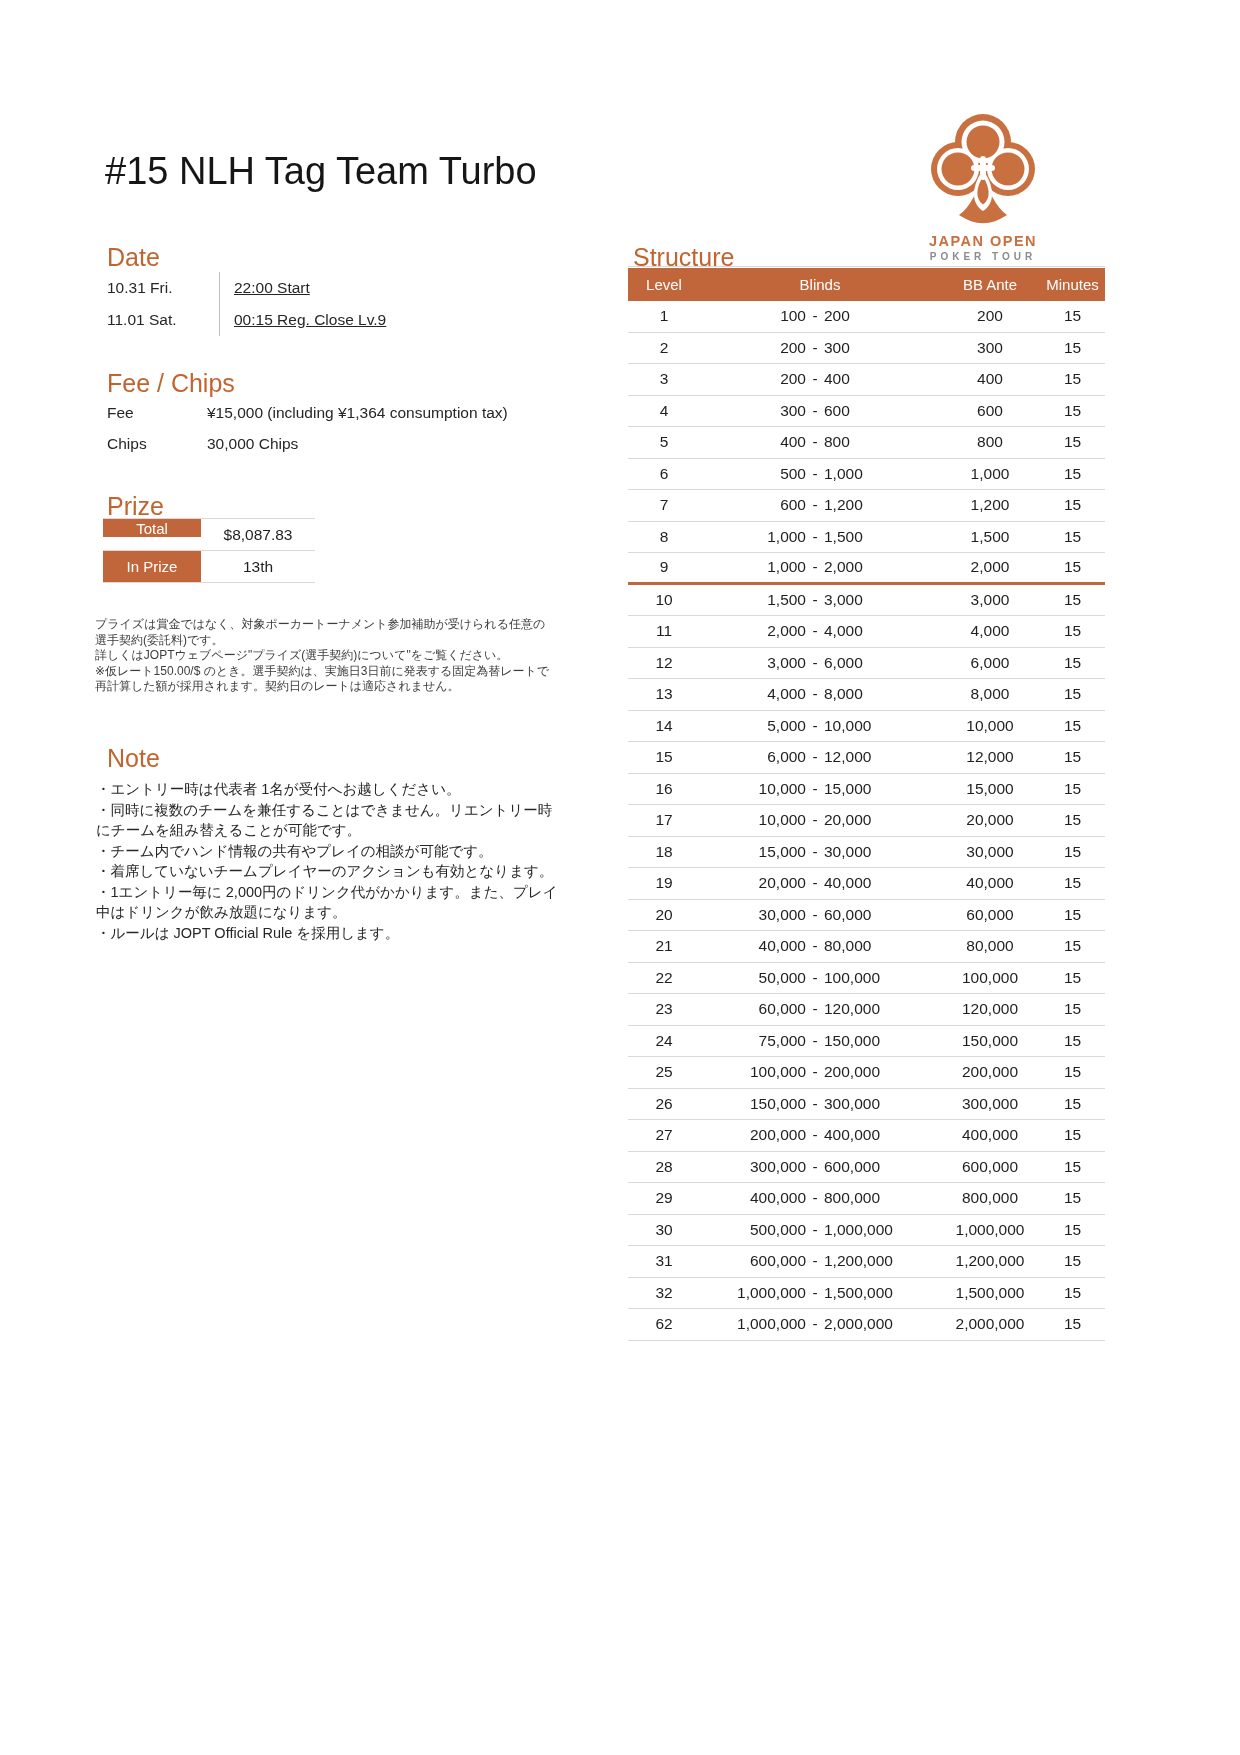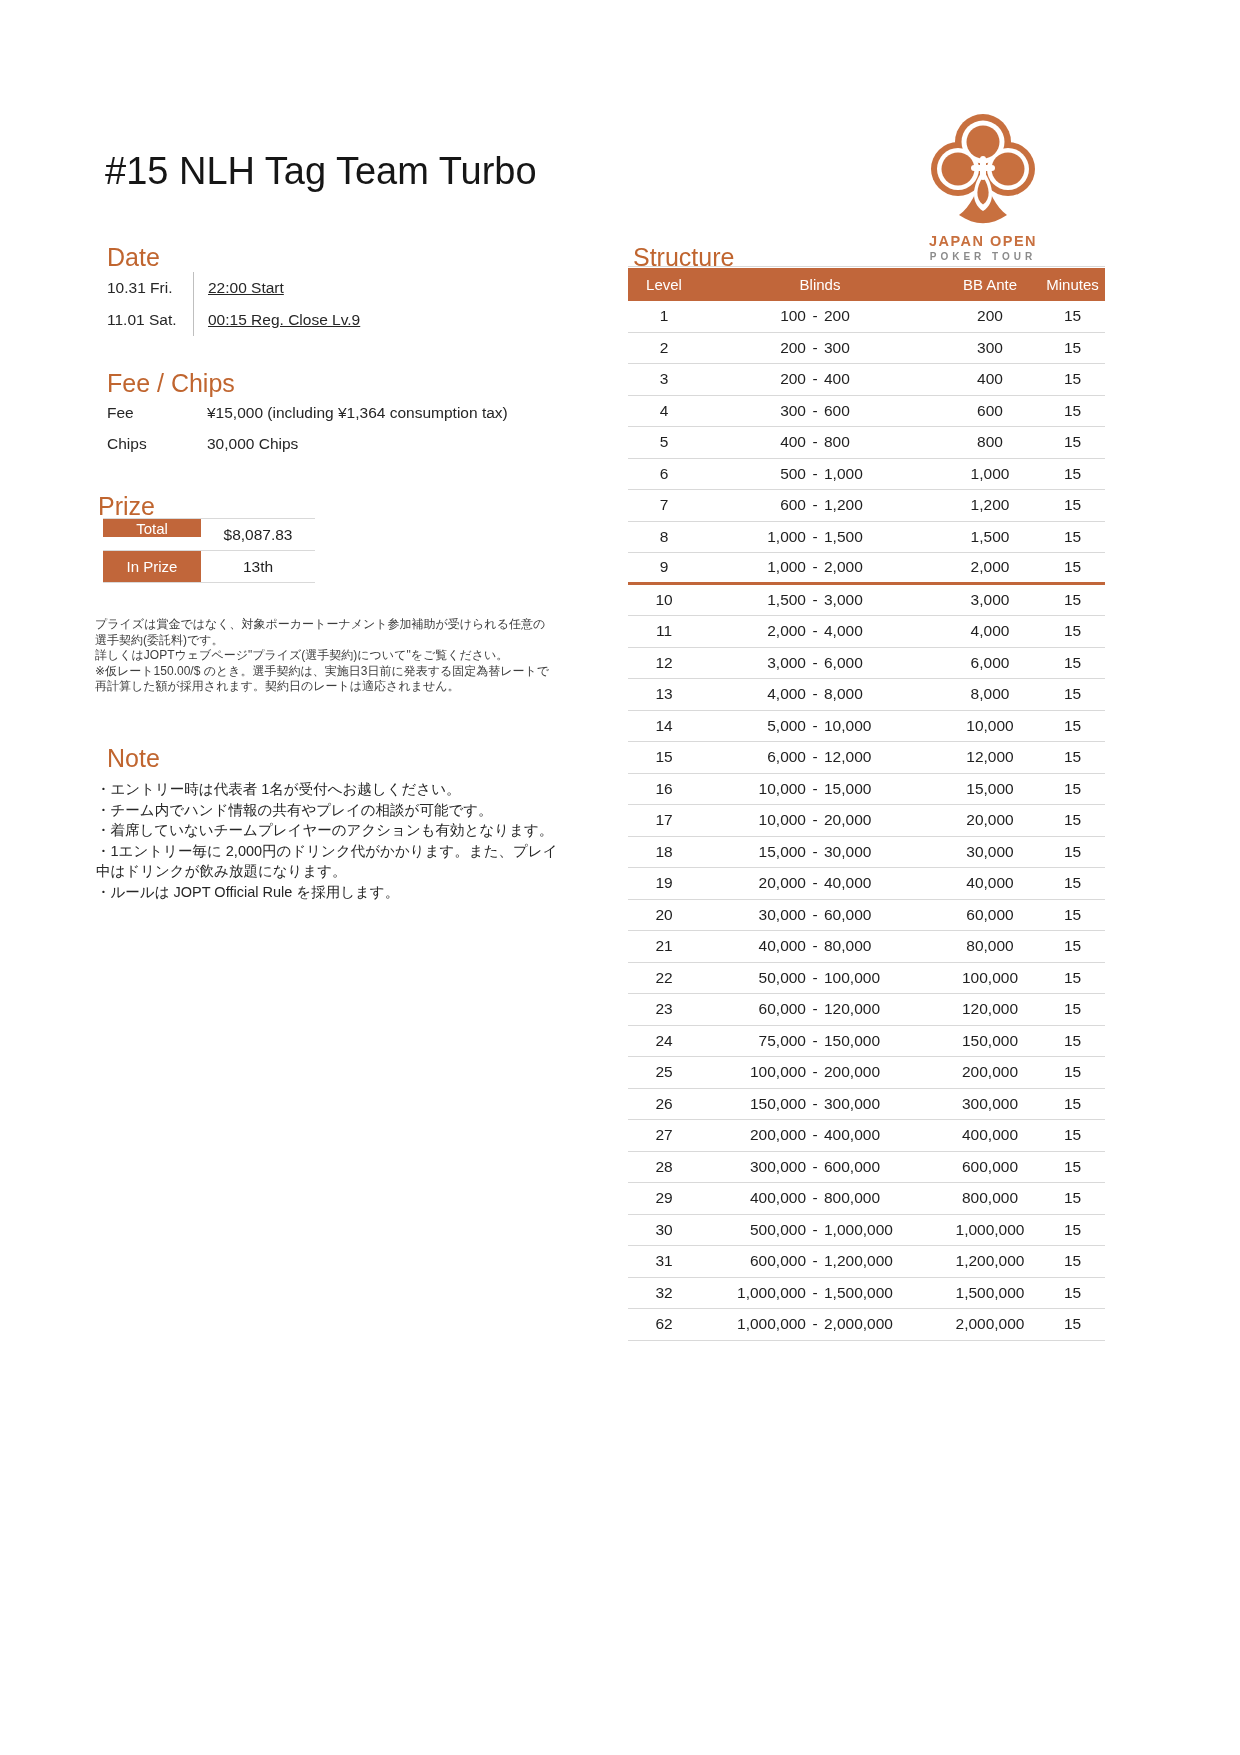--- a/index.html
+++ b/index.html
@@ -18,32 +18,32 @@
   .logo-box svg { display:block; margin:0 auto; }
   .logo-line1 { margin-top:3px; font-size:14.5px; font-weight:700; color:#C8703F; letter-spacing:1.5px; white-space:nowrap; }
   .logo-line2 { margin-top:2px; font-size:10px; font-weight:700; color:#8b8b8b; letter-spacing:4px; white-space:nowrap; }
 
   
   .sec-heading { font-size:25px; font-weight:400; color:#C0652F; }
 
   
   .date-heading { left:107px; top:243px; }
   .date-table { left:107px; top:272px; }
-  .date-row { display:flex; align-items:center; height:32px; font-size:15.5px; color:#262626; }
+  .date-row { display:flex; align-items:center; height:32px; font-size:15.5px; color:#262626;gap:26px; }
   .date-col1 { width:86px; }
   .date-col2 { padding-left:14px; border-left:1px solid #bfbfbf; height:100%; display:flex; align-items:center;text-decoration:underline; }
 
   
   .fee-heading { left:107px; top:369px; }
   .fee-table { left:107px; top:397px; }
   .fee-row { display:flex; align-items:center; height:31px; font-size:15.5px; color:#262626; }
   .fee-col1 { width:100px; }
 
   
-  .prize-heading { left:98px; top:492px; }
+  .prize-heading { left:107px; top:492px; }
   .prize-table { left:103px; top:518px; width:212px; border-top:1px solid #d9d9d9; }
   .prize-row { display:flex; height:32px; border-bottom:1px solid #d9d9d9; }
   .prize-label { width:98px; background:#C1663A; color:#ffffff; font-size:15px;
                  display:flex; align-items:center; justify-content:center; border-bottom:2px solid #ffffff; margin-bottom:-1px; height:20px; }
   .prize-row:last-child .prize-label { border-bottom:none; height:31px; }
   .prize-value { flex:1; font-size:15.5px; color:#1f1f1f; display:flex; align-items:center; justify-content:center; }
 
   
   .jp-disclaimer { left:95px; top:617px; width:458px; font-size:12px; line-height:15.5px; color:#3d3d3d; }
 
@@ -143,20 +143,21 @@
 
 <div class="abs jp-disclaimer" id="prize-disclaimer">
     <div>プライズは賞金ではなく、対象ポーカートーナメント参加補助が受けられる任意の選手契約(委託料)です。</div>
     <div>詳しくはJOPTウェブページ"プライズ(選手契約)について"をご覧ください。</div>
     <div>※仮レート150.00/$ のとき。選手契約は、実施日3日前に発表する固定為替レートで再計算した額が採用されます。契約日のレートは適応されません。</div>
   </div>
 
 <div class="abs sec-heading note-heading">Note</div>
 <div class="abs note-list" id="note-list">
     <div>・エントリー時は代表者 1名が受付へお越しください。</div>
+    <div>・同時に複数のチームを兼任することはできません。リエントリー時にチームを組み替えることが可能です。</div>
     <div>・チーム内でハンド情報の共有やプレイの相談が可能です。</div>
     <div>・着席していないチームプレイヤーのアクションも有効となります。</div>
     <div>・1エントリー毎に 2,000円のドリンク代がかかります。また、プレイ中はドリンクが飲み放題になります。</div>
     <div>・ルールは JOPT Official Rule を採用します。</div>
   </div>
 
 <div class="abs sec-heading structure-heading">Structure</div>
 <div class="abs structure-topline"></div>
 <div class="abs structure-table">
   <div class="s-header">

